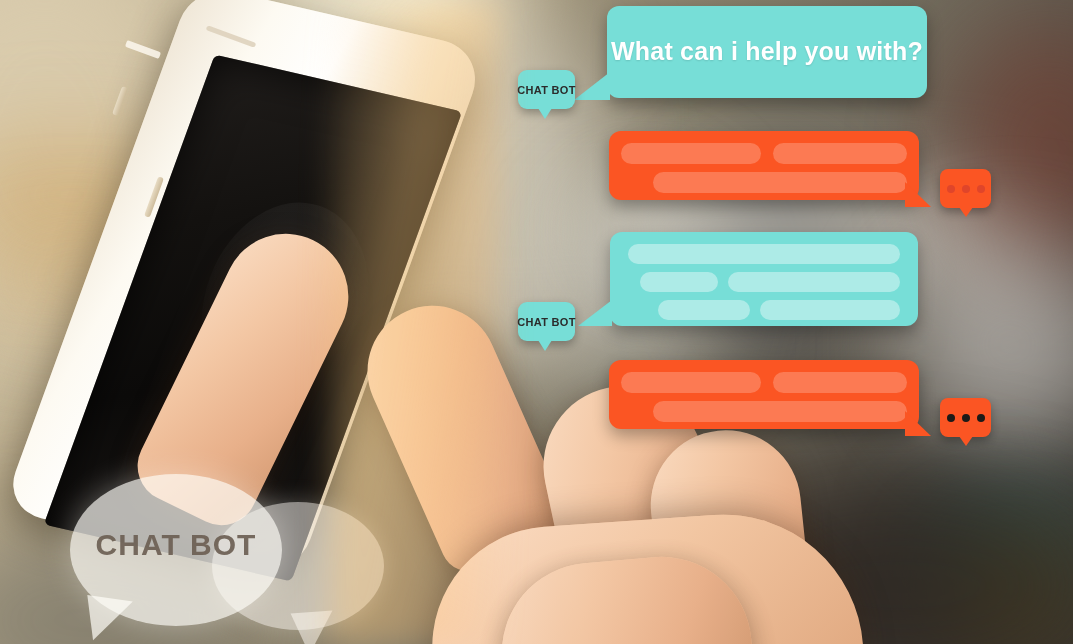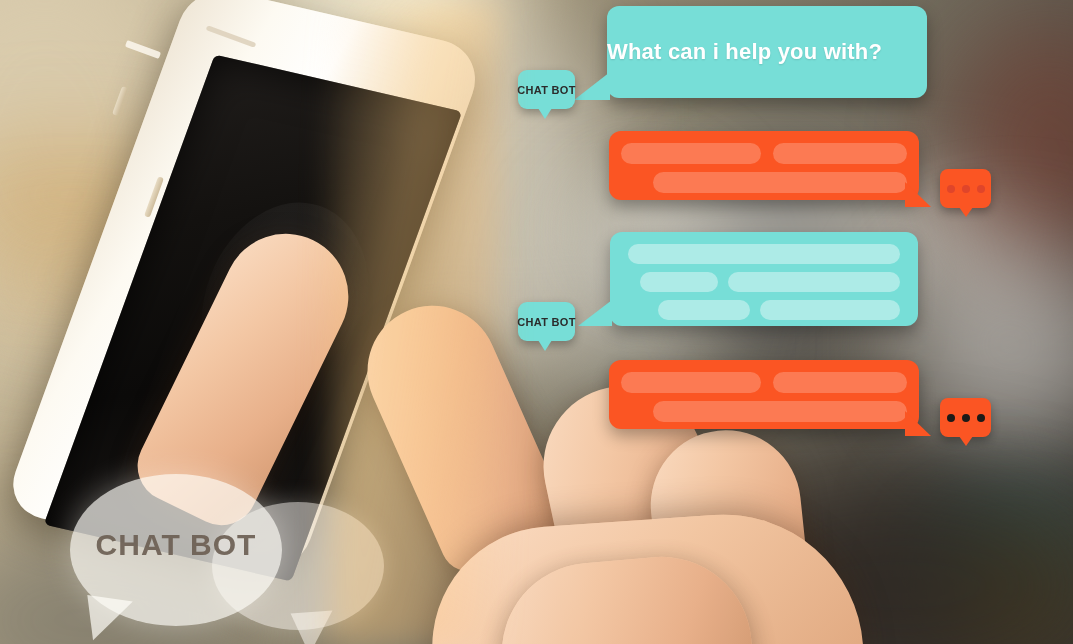--- a/index.html
+++ b/index.html
@@ -106,23 +106,24 @@
   .bubble {
     position:absolute;
     border-radius:12px;
     box-shadow:0 7px 16px rgba(0,0,0,.30);
   }
   .bubble.teal  { background:#77ded7; }
   .bubble.orange{ background:#fb5523; }
 
   .bubble-text {
     color:#ffffff;
-    font-size:22px;
+    font-size:25px;
     font-weight:bold;
     letter-spacing:.2px;
+    text-align:center;
     line-height:1;
     width:100%;
     position:absolute;
     top:50%; left:0;
     transform:translateY(-52%);
     text-shadow:0 1px 2px rgba(0,0,0,.12);
   }
 
   
   .tail-bl { 

